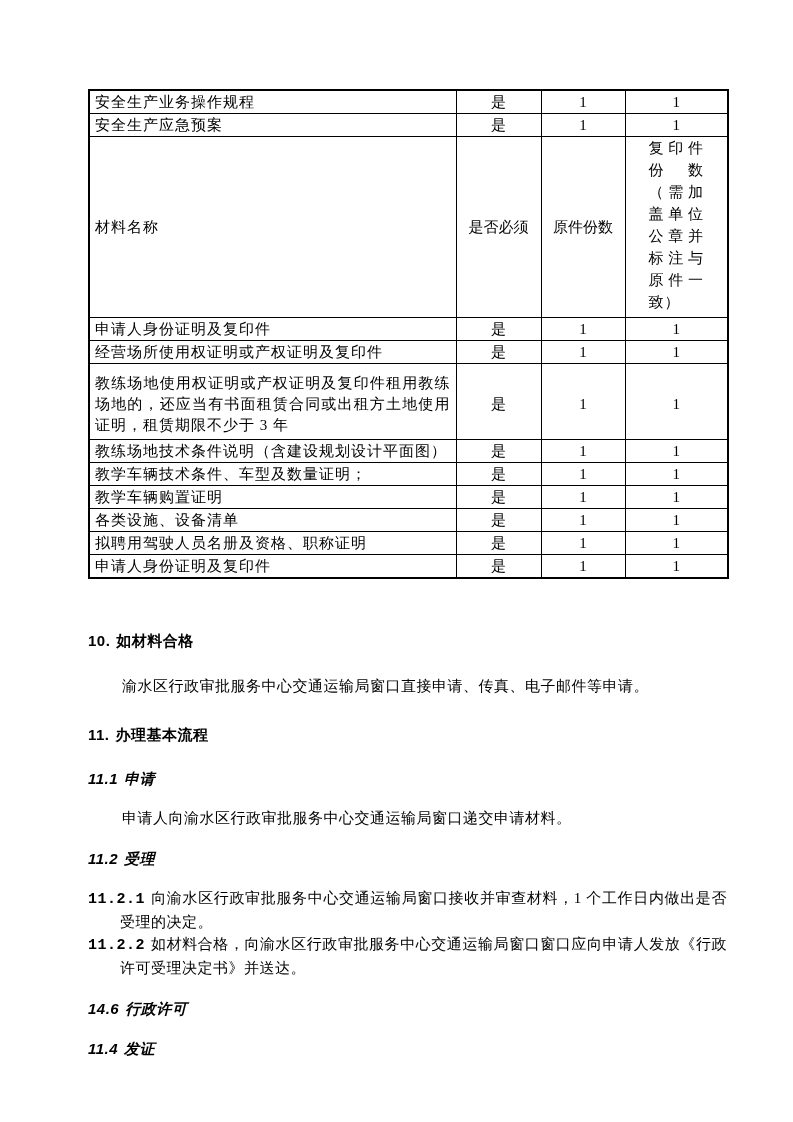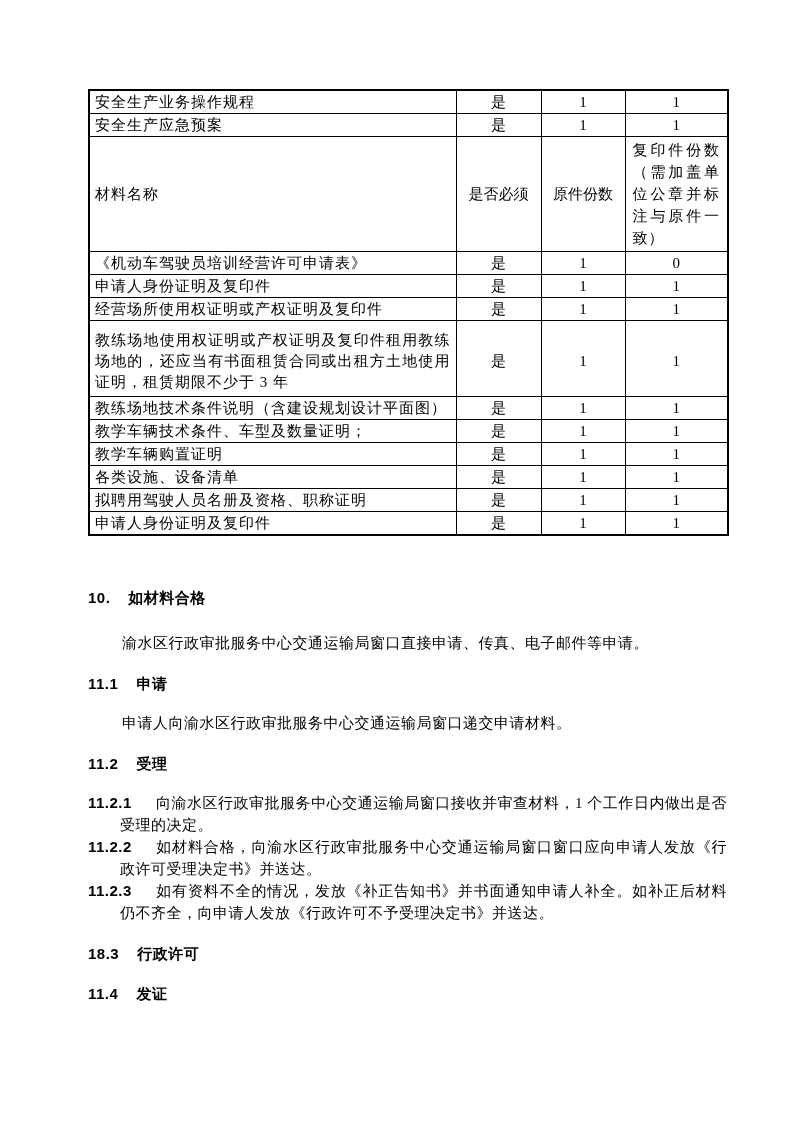--- a/index.html
+++ b/index.html
@@ -26,23 +26,24 @@
     line-height: 20px;
     vertical-align: middle;
     overflow: hidden;
   }
   td.c-name  { text-align: justify; letter-spacing: 1px; }
   td.c-mid   { text-align: center; }
   tr.header-row { height: 112px; }
   tr.header-row td { font-weight: normal; }
   tr.header-row .c-copies {
     text-align: justify;
-    padding: 2px 7px;
+    padding: 2px 23px;
     line-height: 22px;
     letter-spacing: 1px;
+    font-family: Liberation Mono, monospace;
   }
   tr.tall-row td { padding-top: 9px; padding-bottom: 3px; line-height: 21px; }
 
   
   #sections { margin-top: 52px; width: 639px; }
   .sec-heading {
     font-weight: 700;
     margin: 28px 0 24px;
     line-height: 20px;
     letter-spacing: 0.5px;
@@ -50,41 +51,42 @@
     font-size: 15px;
   }
   .sec-heading:first-child { margin-top: 0; }
   .sec-sub {
     font-weight: 700;
     margin: 20px 0 18px;
     line-height: 20px;
     letter-spacing: 0.5px;
     font-family: "Liberation Sans", "DejaVu Sans", sans-serif;
     font-size: 15px;
+    font-style: italic;
   }
-  .sec-heading .num, .sec-sub .num { display: inline-block; margin-right: 18px; }
+  .sec-heading .num, .sec-sub .num { display: inline-block; margin-right: 6px; }
   .sec-para {
     margin: 14px 4px 18px;
     line-height: 22px;
     text-indent: 2em;
     text-align: justify;
     letter-spacing: 0.5px;
   }
   .sec-items { margin-top: 8px; }
   .sec-item {
     line-height: 22px;
     padding-left: 32px;
     text-indent: -32px;
     text-align: justify;
     letter-spacing: 0.5px;
   }
   .sec-item .num {
     font-weight: 700;
-    font-family: Liberation Sans, sans-serif;
-    margin-right: 24px;
+    font-family: Liberation Mono, monospace;
+    margin-right: 6px;
   }
 </style>
 </head>
 <body>
 
 <div class="page">
   <div class="content">
 
     <table class="materials">
       <colgroup>
@@ -104,26 +106,20 @@
             <td class="c-name">安全生产应急预案</td>
             <td class="c-mid c-required">是</td>
             <td class="c-mid c-originals">1</td>
             <td class="c-mid c-copies">1</td>
           </tr>
           <tr class="header-row">
             <td class="c-name">材料名称</td>
             <td class="c-mid c-required">是否必须</td>
             <td class="c-mid c-originals">原件份数</td>
             <td class="c-copies">复印件份数（需加盖单位公章并标注与原件一致）</td>
-          </tr>
-          <tr>
-            <td class="c-name">《机动车驾驶员培训经营许可申请表》</td>
-            <td class="c-mid c-required">是</td>
-            <td class="c-mid c-originals">1</td>
-            <td class="c-mid c-copies">0</td>
           </tr>
           <tr>
             <td class="c-name">申请人身份证明及复印件</td>
             <td class="c-mid c-required">是</td>
             <td class="c-mid c-originals">1</td>
             <td class="c-mid c-copies">1</td>
           </tr>
           <tr>
             <td class="c-name">经营场所使用权证明或产权证明及复印件</td>
             <td class="c-mid c-required">是</td>
@@ -171,26 +167,26 @@
             <td class="c-mid c-required">是</td>
             <td class="c-mid c-originals">1</td>
             <td class="c-mid c-copies">1</td>
           </tr>
         </tbody>
     </table>
 
     <div id="sections">
         <div class="sec-heading"><span class="num">10.</span><span class="title">如材料合格</span></div>
         <div class="sec-para">渝水区行政审批服务中心交通运输局窗口直接申请、传真、电子邮件等申请。</div>
+        <div class="sec-heading"><span class="num">11.</span><span class="title">办理基本流程</span></div>
         <div class="sec-sub"><span class="num">11.1</span><span class="title">申请</span></div>
         <div class="sec-para">申请人向渝水区行政审批服务中心交通运输局窗口递交申请材料。</div>
         <div class="sec-sub"><span class="num">11.2</span><span class="title">受理</span></div>
         <div class="sec-items">
           <div class="sec-item"><span class="num">11.2.1</span><span>向渝水区行政审批服务中心交通运输局窗口接收并审查材料，1 个工作日内做出是否受理的决定。</span></div>
           <div class="sec-item"><span class="num">11.2.2</span><span>如材料合格，向渝水区行政审批服务中心交通运输局窗口窗口应向申请人发放《行政许可受理决定书》并送达。</span></div>
-          <div class="sec-item"><span class="num">11.2.3</span><span>如有资料不全的情况，发放《补正告知书》并书面通知申请人补全。如补正后材料仍不齐全，向申请人发放《行政许可不予受理决定书》并送达。</span></div>
         </div>
-        <div class="sec-sub"><span class="num">18.3</span><span class="title">行政许可</span></div>
+        <div class="sec-sub"><span class="num">14.6</span><span class="title">行政许可</span></div>
         <div class="sec-sub"><span class="num">11.4</span><span class="title">发证</span></div>
       </div>
 
   </div>
 </div>
 
 </body></html>

